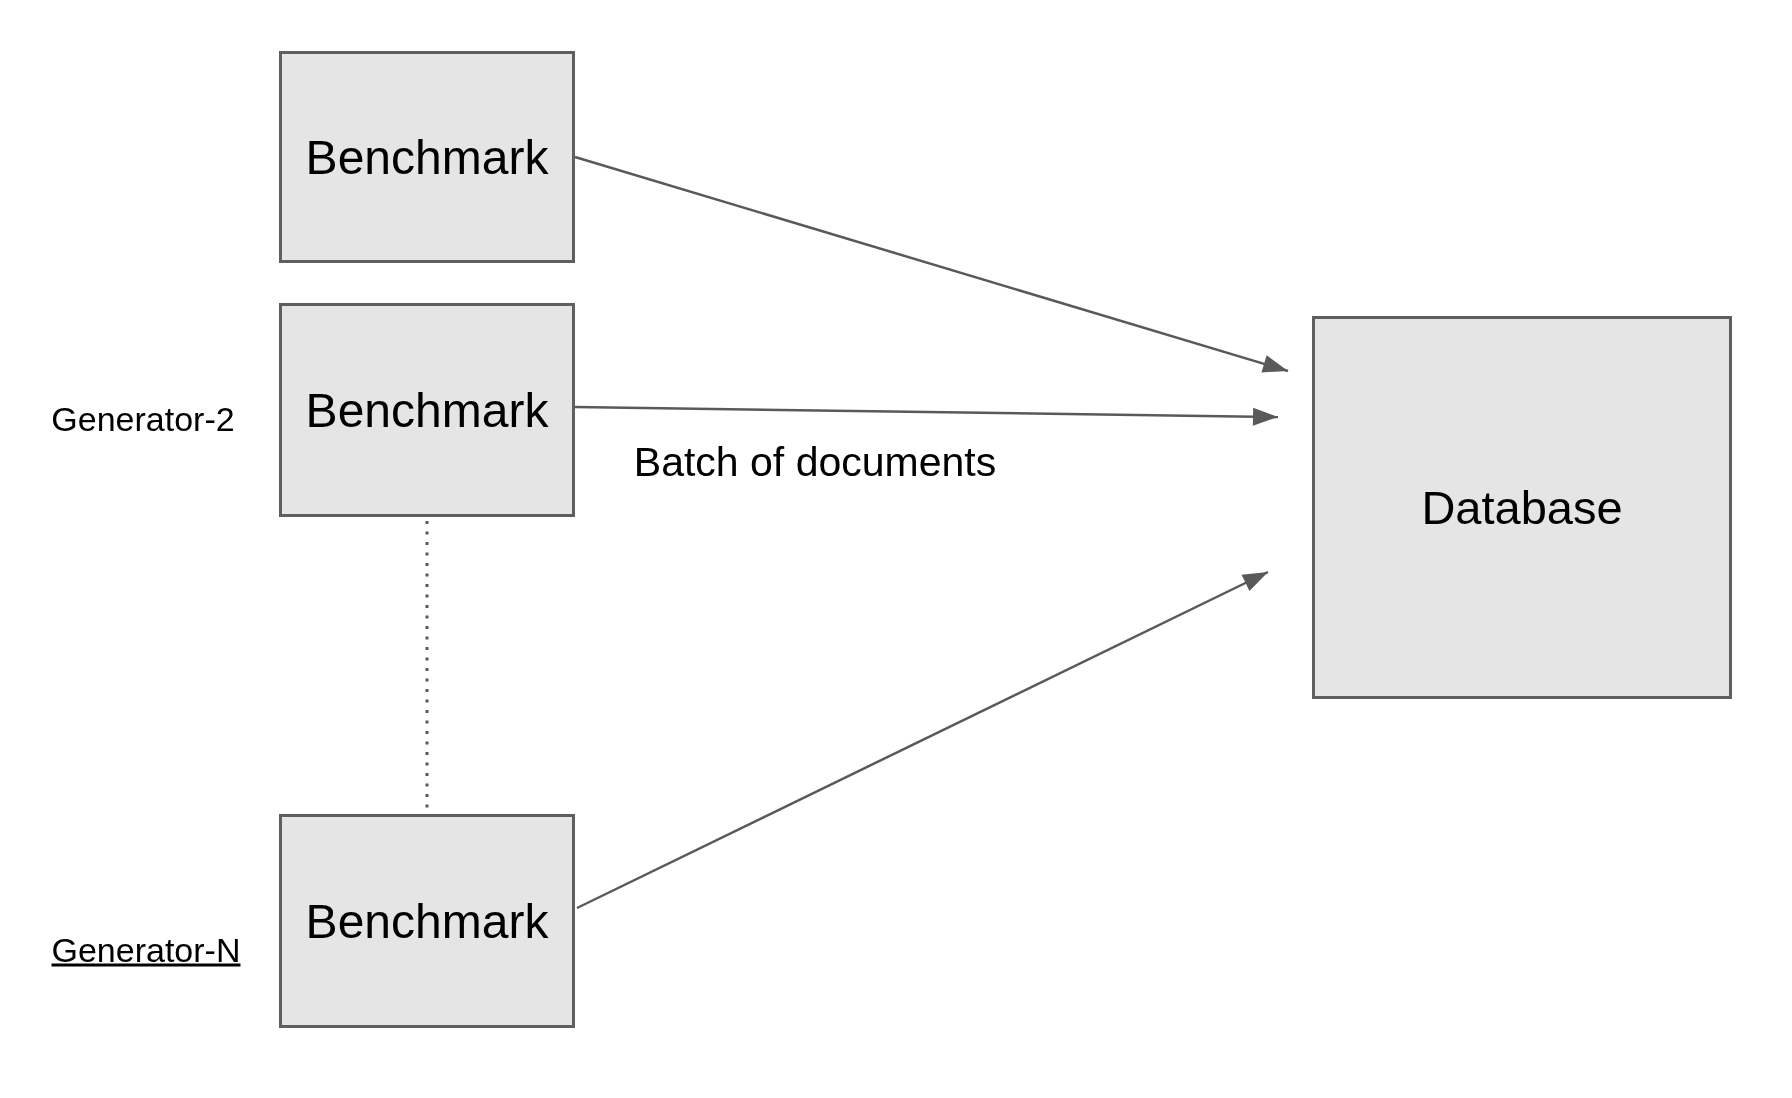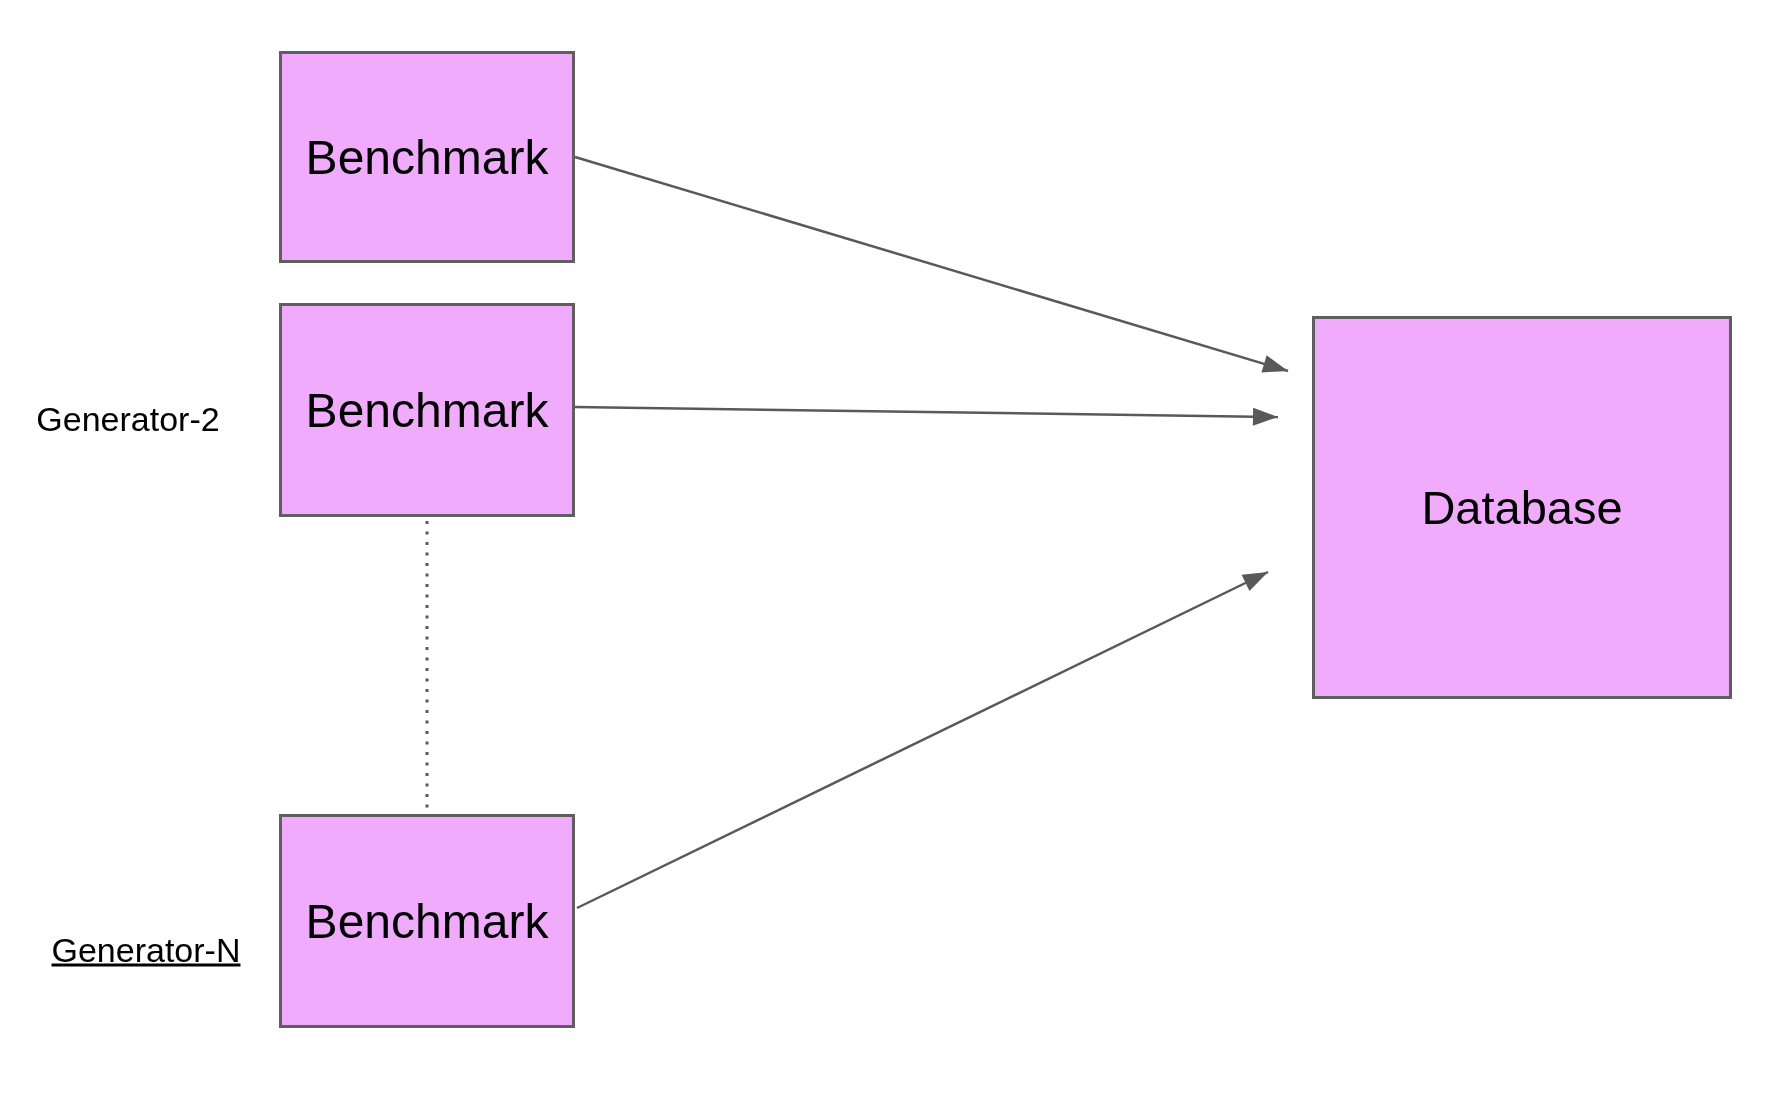--- a/index.html
+++ b/index.html
@@ -18,21 +18,21 @@
   #edges-svg {
     position: absolute;
     left: 0;
     top: 0;
     width: 1792px;
     height: 1098px;
     pointer-events: none;
   }
   .node-box {
     position: absolute;
-    background: #f0abfc;
+    background: #e5e5e5;
     border: 3px solid #5f5f5f;
     box-sizing: border-box;
     display: flex;
     align-items: center;
     justify-content: center;
     color: #000000;
   }
   .benchmark-box {
     left: 279px;
     width: 296px;
@@ -50,21 +50,21 @@
   }
   .side-label {
     position: absolute;
     transform: translateY(-50%);
     text-align: center;
     font-size: 34px;
     color: #000000;
     white-space: nowrap;
   }
   #generator-1-label { left: 33px; width: 214px; top: 163px; }
-  #generator-2-label { left: 16px; width: 224px; top: 419px; }
+  #generator-2-label { left: 31px; width: 224px; top: 419px; }
   #generator-n-label { left: 33px; width: 226px; top: 950px; text-decoration: underline; }
   #edge-label {
     position: absolute;
     left: 815px;
     top: 462px;
     transform: translate(-50%, -50%);
     font-size: 41px;
     color: #000000;
     white-space: nowrap;
   }
@@ -104,14 +104,15 @@
   </div>
 
   <div class="node-box benchmark-box" id="benchmark-box-3">
     <span>Benchmark</span>
   </div>
 
   <div class="node-box" id="database-box">
     <span>Database</span>
   </div>
 
+  <div id="edge-label">Batch of documents</div>
 
 </div>
 
 </body></html>

